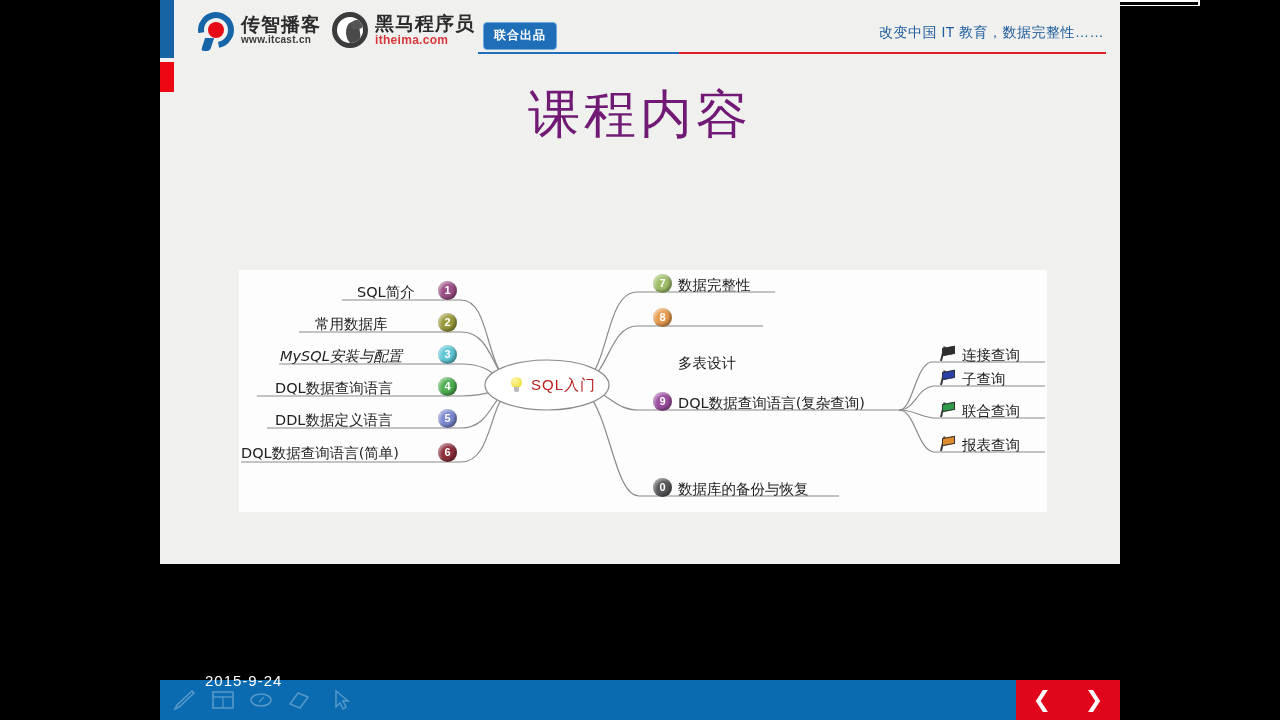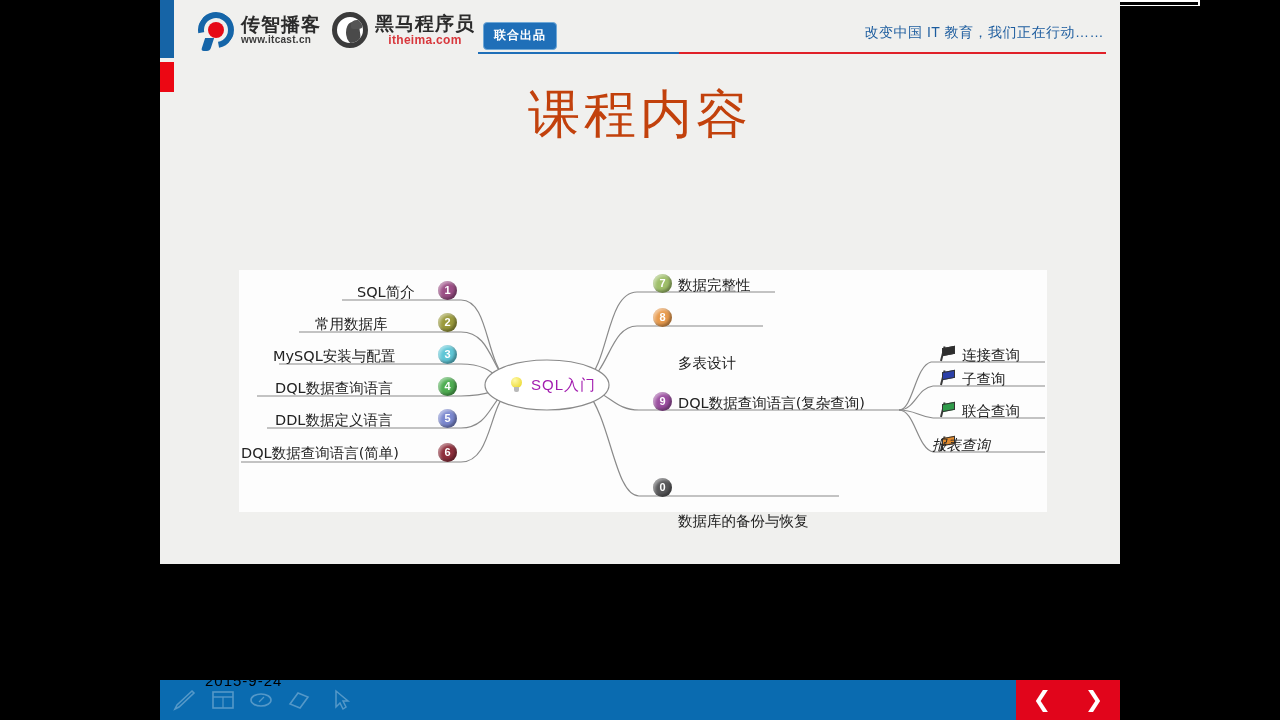--- a/index.html
+++ b/index.html
@@ -14,21 +14,21 @@
 
   
   .accent-blue { position:absolute; left:0; top:0; width:14px; height:58px; background:#1664a6; }
   .accent-red  { position:absolute; left:0; top:62px; width:14px; height:30px; background:#ec0713; }
 
   
   #header { position:absolute; left:0; top:0; width:960px; height:70px; }
 
   .logo-block { position:absolute; display:flex; align-items:center; gap:7px; }
   #itcast-logo { left:38px; top:12px; }
-  #heima-logo  { left:172px; top:12px;text-align:center; }
+  #heima-logo  { left:172px; top:12px; }
 
   .logo-mark { position:relative; width:36px; height:36px; flex:0 0 36px; }
 
   
   .swirl-outer { position:absolute; inset:0; border-radius:50%;
                  border:6px solid #1565a8; border-bottom-color:transparent;
                  transform:rotate(35deg); }
   .swirl-dot { position:absolute; left:10px; top:10px; width:16px; height:16px;
                border-radius:50%; background:#e60a17; }
   .swirl-tail { position:absolute; left:5px; bottom:-3px; width:9px; height:13px;
@@ -54,30 +54,30 @@
                  border:1px solid #6fa8d6; }
 
   #slogan { position:absolute; right:16px; top:24px; font-size:14px;
             color:#1c5c9e; letter-spacing:.5px; white-space:nowrap; }
   #rule { position:absolute; left:318px; right:14px; top:52px; height:2px;
           background:linear-gradient(to right,#1f6fb8 0%,#1f6fb8 32%,#e02028 32%,#e02028 100%); }
 
   
   #slide-title { position:absolute; left:0; top:80px; width:960px; text-align:center;
                  font-family:"Liberation Serif","DejaVu Serif",serif;
-                 font-size:52px; color:#c2410c; letter-spacing:4px; }
+                 font-size:52px; color:#701a75; letter-spacing:4px; }
 
   
   #mindmap { position:absolute; left:79px; top:270px; width:808px; height:242px;
              background:#fdfdfd; }
   #mindmap svg { position:absolute; left:0; top:0; }
 
   .mm-label { position:absolute; font-size:14.5px; color:#222; white-space:nowrap;
               font-family:"DejaVu Sans","Liberation Sans",sans-serif; }
-  .mm-center-label { position:absolute; font-size:15px; color:#a21caf; white-space:nowrap;
+  .mm-center-label { position:absolute; font-size:15px; color:#b91c1c; white-space:nowrap;
                      letter-spacing:1px; }
 
   .num { position:absolute; width:19px; height:19px; border-radius:50%;
          color:#fff; font-size:11px; font-weight:bold; line-height:19px;
          text-align:center; box-shadow:inset -2px -2px 3px rgba(0,0,0,.35),
                                        inset 2px 2px 3px rgba(255,255,255,.45); }
 
   .bulb { position:absolute; width:13px; height:16px; }
   .bulb .glass { position:absolute; left:1px; top:0; width:11px; height:11px;
                  border-radius:50%; background:radial-gradient(circle at 35% 30%,#fff9a8,#e8d318); }
@@ -87,21 +87,21 @@
   .flag { position:absolute; width:18px; height:15px; }
   .flag .pole { position:absolute; left:1px; top:0; width:2px; height:15px;
                 background:#3a3a3a; transform:rotate(14deg); transform-origin:bottom; }
   .flag .cloth { position:absolute; left:3px; top:1px; width:13px; height:8px;
                  transform:skewY(-10deg); border:1px solid #333; }
 
   
   #bottombar { position:absolute; left:160px; top:680px; width:960px; height:40px;
                background:#0a6bb0; }
   #date-stamp { position:absolute; left:45px; top:-8px; font-size:15px;
-                color:#000000; letter-spacing:1px; }
+                color:#ffffff; letter-spacing:1px; }
   .tool { position:absolute; top:8px; width:26px; height:24px; opacity:.30; }
   .tool svg { display:block; }
 
   #nav { position:absolute; left:1016px; top:680px; width:104px; height:40px;
          background:#e1051b; display:flex; }
   .nav-btn { flex:1; display:flex; align-items:center; justify-content:center;
              color:#fff; font-size:22px; font-weight:bold; }
 
   
   #top-strip { position:absolute; left:680px; top:0; width:520px; height:6px; background:#fff; }
@@ -141,21 +141,21 @@
             <div class="horse-mane"></div>
           </div>
         </div>
         <div class="logo-text">
           <span class="logo-cn">黑马程序员</span>
           <span class="logo-url-red">itheima.com</span>
         </div>
       </div>
 
       <div id="joint-badge">联合出品</div>
-      <div id="slogan">改变中国 IT 教育，我们正在行动……</div>
+      <div id="slogan">改变中国 IT 教育，数据完整性……</div>
       <div id="rule"></div>
     </div>
 
     <div id="slide-title">课程内容</div>
 
     <div id="mindmap">
       <svg width="808" height="242">
         <g fill="none" stroke="#8a8a8a" stroke-width="1.2">
 
           <path d="M222,30 C250,30 246,90 268,110"></path>
@@ -199,21 +199,21 @@
           <div class="base"></div>
       </div>
       <div class="mm-center-label" style="left:292px; top:106px;">SQL入门</div>
 
       <div class="mm-label" style="left:118px; top:13px;">SQL简介</div>
       <div class="num" style="left:199px; top:11px; background:#9c4f86;">1</div>
 
       <div class="mm-label" style="left:76px; top:45px;">常用数据库</div>
       <div class="num" style="left:199px; top:43px; background:#9a9a3c;">2</div>
 
-      <div class="mm-label" style="left:34px; top:77px;">MySQL安装与配置</div>
+      <div class="mm-label" style="left:41px; top:77px;font-style:italic;">MySQL安装与配置</div>
       <div class="num" style="left:199px; top:75px; background:#5fc6d6;">3</div>
 
       <div class="mm-label" style="left:36px; top:109px;">DQL数据查询语言</div>
       <div class="num" style="left:199px; top:107px; background:#4fae52;">4</div>
 
       <div class="mm-label" style="left:36px; top:141px;">DDL数据定义语言</div>
       <div class="num" style="left:199px; top:139px; background:#7b88cf;">5</div>
 
       <div class="mm-label" style="left:2px; top:174px;">DQL数据查询语言(简单)</div>
       <div class="num" style="left:199px; top:173px; background:#8e2f3c;">6</div>
@@ -221,21 +221,21 @@
       <div class="num" style="left:414px; top:4px; background:#9fbf6a;">7</div>
       <div class="mm-label" style="left:439px; top:6px;">数据完整性</div>
 
       <div class="num" style="left:414px; top:38px; background:#e89b4e;">8</div>
       <div class="mm-label" style="left:439px; top:40px;margin-top:44px;">多表设计</div>
 
       <div class="num" style="left:414px; top:122px; background:#9b4fa0;">9</div>
       <div class="mm-label" style="left:439px; top:124px;">DQL数据查询语言(复杂查询)</div>
 
       <div class="num" style="left:414px; top:208px; background:#58585a;">0</div>
-      <div class="mm-label" style="left:439px; top:210px;margin-top:32px;">数据库的备份与恢复</div>
+      <div class="mm-label" style="left:439px; top:210px;">数据库的备份与恢复</div>
 
       <div class="flag" style="left:700px; top:76px;">
         <div class="pole"></div>
           <div class="cloth" style="background:#2e2e2e;"></div>
       </div>
       <div class="mm-label" style="left:723px; top:76px;">连接查询</div>
 
       <div class="flag" style="left:700px; top:100px;">
         <div class="pole"></div>
           <div class="cloth" style="background:#2b3fa8;"></div>
@@ -245,21 +245,21 @@
       <div class="flag" style="left:700px; top:132px;">
         <div class="pole"></div>
           <div class="cloth" style="background:#2f9b4a;"></div>
       </div>
       <div class="mm-label" style="left:723px; top:132px;">联合查询</div>
 
       <div class="flag" style="left:700px; top:166px;">
         <div class="pole"></div>
           <div class="cloth" style="background:#e08a2e;"></div>
       </div>
-      <div class="mm-label" style="left:693px; top:166px;font-style:italic;">报表查询</div>
+      <div class="mm-label" style="left:723px; top:166px;">报表查询</div>
     </div>
   </div>
 
   <div id="bottombar">
     <div id="date-stamp">2015-9-24</div>
 
     <div class="tool" style="left:12px;">
       <svg width="26" height="24" viewBox="0 0 26 24">
           <path d="M3 21 L7 19 L22 5 L20 3 L5 17 Z" fill="none" stroke="#fff" stroke-width="1.6"></path>
         </svg>

